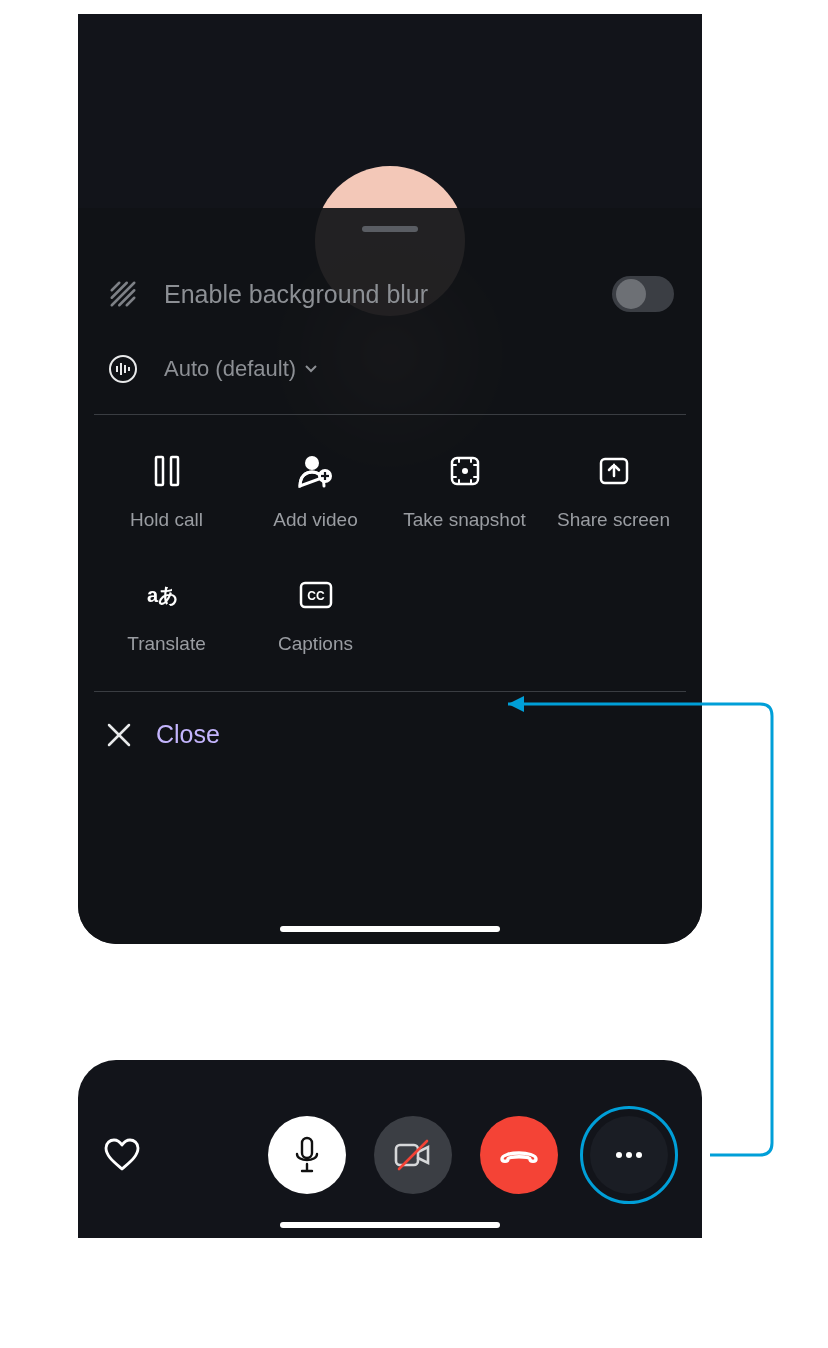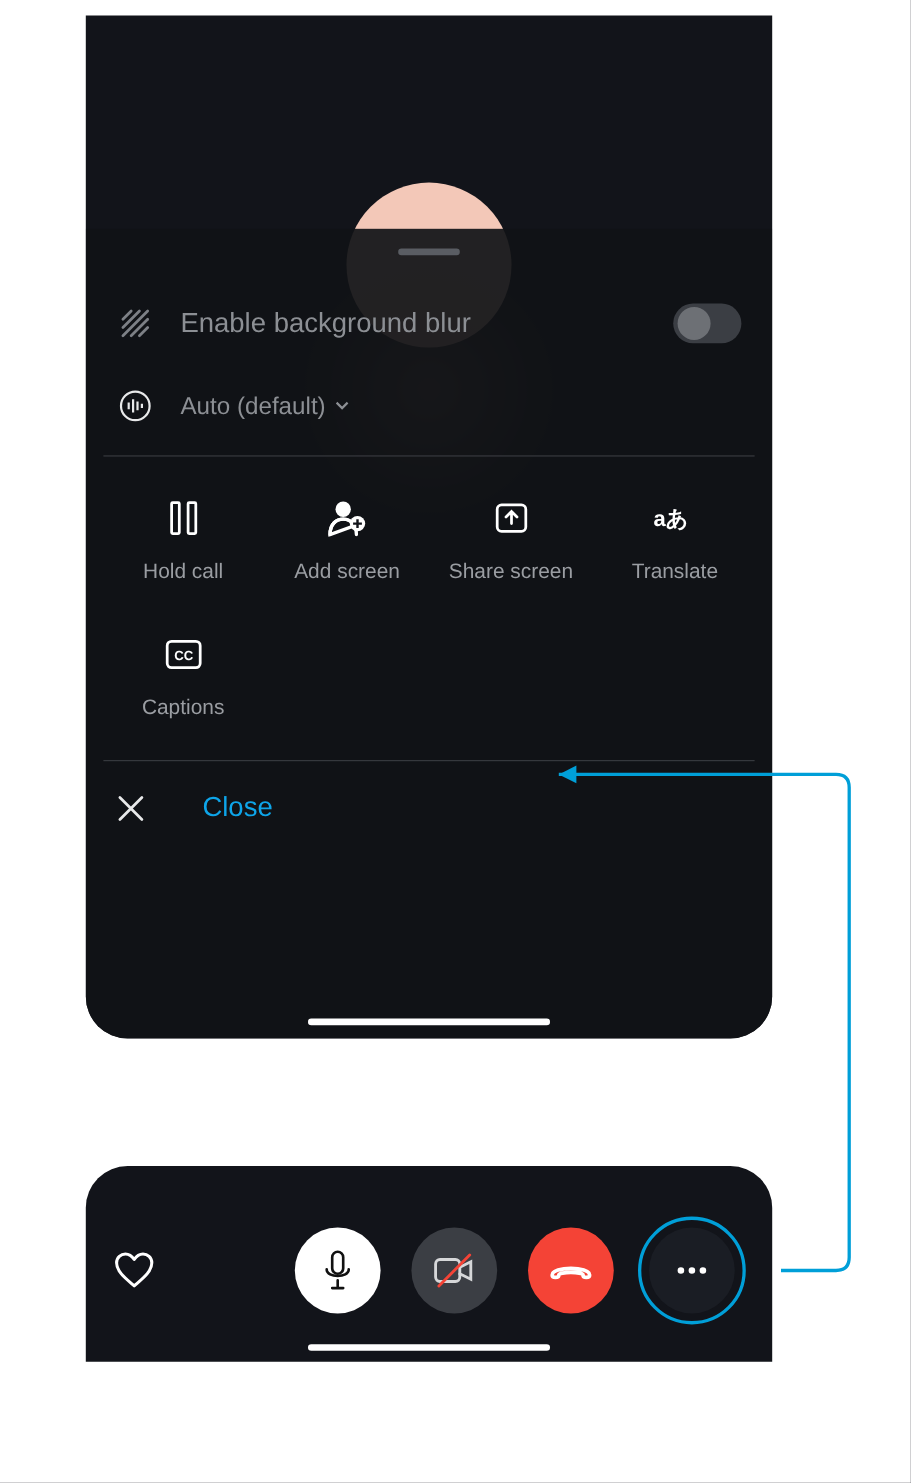--- a/index.html
+++ b/index.html
@@ -129,21 +129,21 @@
     font-size: 19px;
     text-align: center;
     white-space: nowrap;
   }
 
   .close-row {
     display: flex; align-items: center; gap: 24px;
     padding: 28px 28px;
   }
   .close-row span {
-    color: #0ea5e9; font-size: 25px; margin-left: 28px;
+    color: #c4b5fd; font-size: 25px;
   }
 
   .home-bar {
     position: absolute;
     left: 50%; bottom: 12px;
     width: 220px; height: 6px;
     background: #ffffff;
     border-radius: 3px;
     transform: translateX(-50%);
   }
@@ -262,24 +262,34 @@
           <span class="ic">
             <svg width="36" height="34" viewBox="0 0 36 34" fill="#ffffff">
               <circle cx="14" cy="9" r="7"></circle>
               <path d="M2 32 C2 22 8 18 14 18 C18 18 22 20 24 24 L2 32 Z" fill="none" stroke="#ffffff" stroke-width="3" stroke-linecap="round"></path>
               <path d="M2 32 C2 22 8 18 14 18 C20 18 26 22 26 32" fill="none" stroke="#ffffff" stroke-width="3" stroke-linecap="round"></path>
               <circle cx="27" cy="22" r="7" fill="#ffffff"></circle>
               <line x1="27" y1="18" x2="27" y2="26" stroke="#12141a" stroke-width="2.2"></line>
               <line x1="23" y1="22" x2="31" y2="22" stroke="#12141a" stroke-width="2.2"></line>
             </svg>
           </span>
-          <span class="lbl">Add screen</span>
-        </div>
-
-
+          <span class="lbl">Add video</span>
+        </div>
+
+
+        <div class="cell">
+          <span class="ic">
+            <svg width="32" height="32" viewBox="0 0 32 32" fill="none" stroke="#ffffff" stroke-width="2.5" stroke-linecap="round">
+              <rect x="3" y="3" width="26" height="26" rx="5"></rect>
+              <path d="M10 3 v4 M22 3 v4 M10 29 v-4 M22 29 v-4 M3 10 h4 M3 22 h4 M29 10 h-4 M29 22 h-4" stroke-width="2"></path>
+              <circle cx="16" cy="16" r="3" fill="#ffffff" stroke="none"></circle>
+            </svg>
+          </span>
+          <span class="lbl">Take snapshot</span>
+        </div>
 
         <div class="cell">
           <span class="ic">
             <svg width="32" height="30" viewBox="0 0 32 30" fill="none" stroke="#ffffff" stroke-width="2.5" stroke-linecap="round">
                 <rect x="3" y="3" width="26" height="24" rx="4"></rect>
                 <path d="M16 20 V9 M11 14 L16 9 L21 14"></path>
               </svg>
           </span>
           <span class="lbl">Share screen</span>
         </div>

